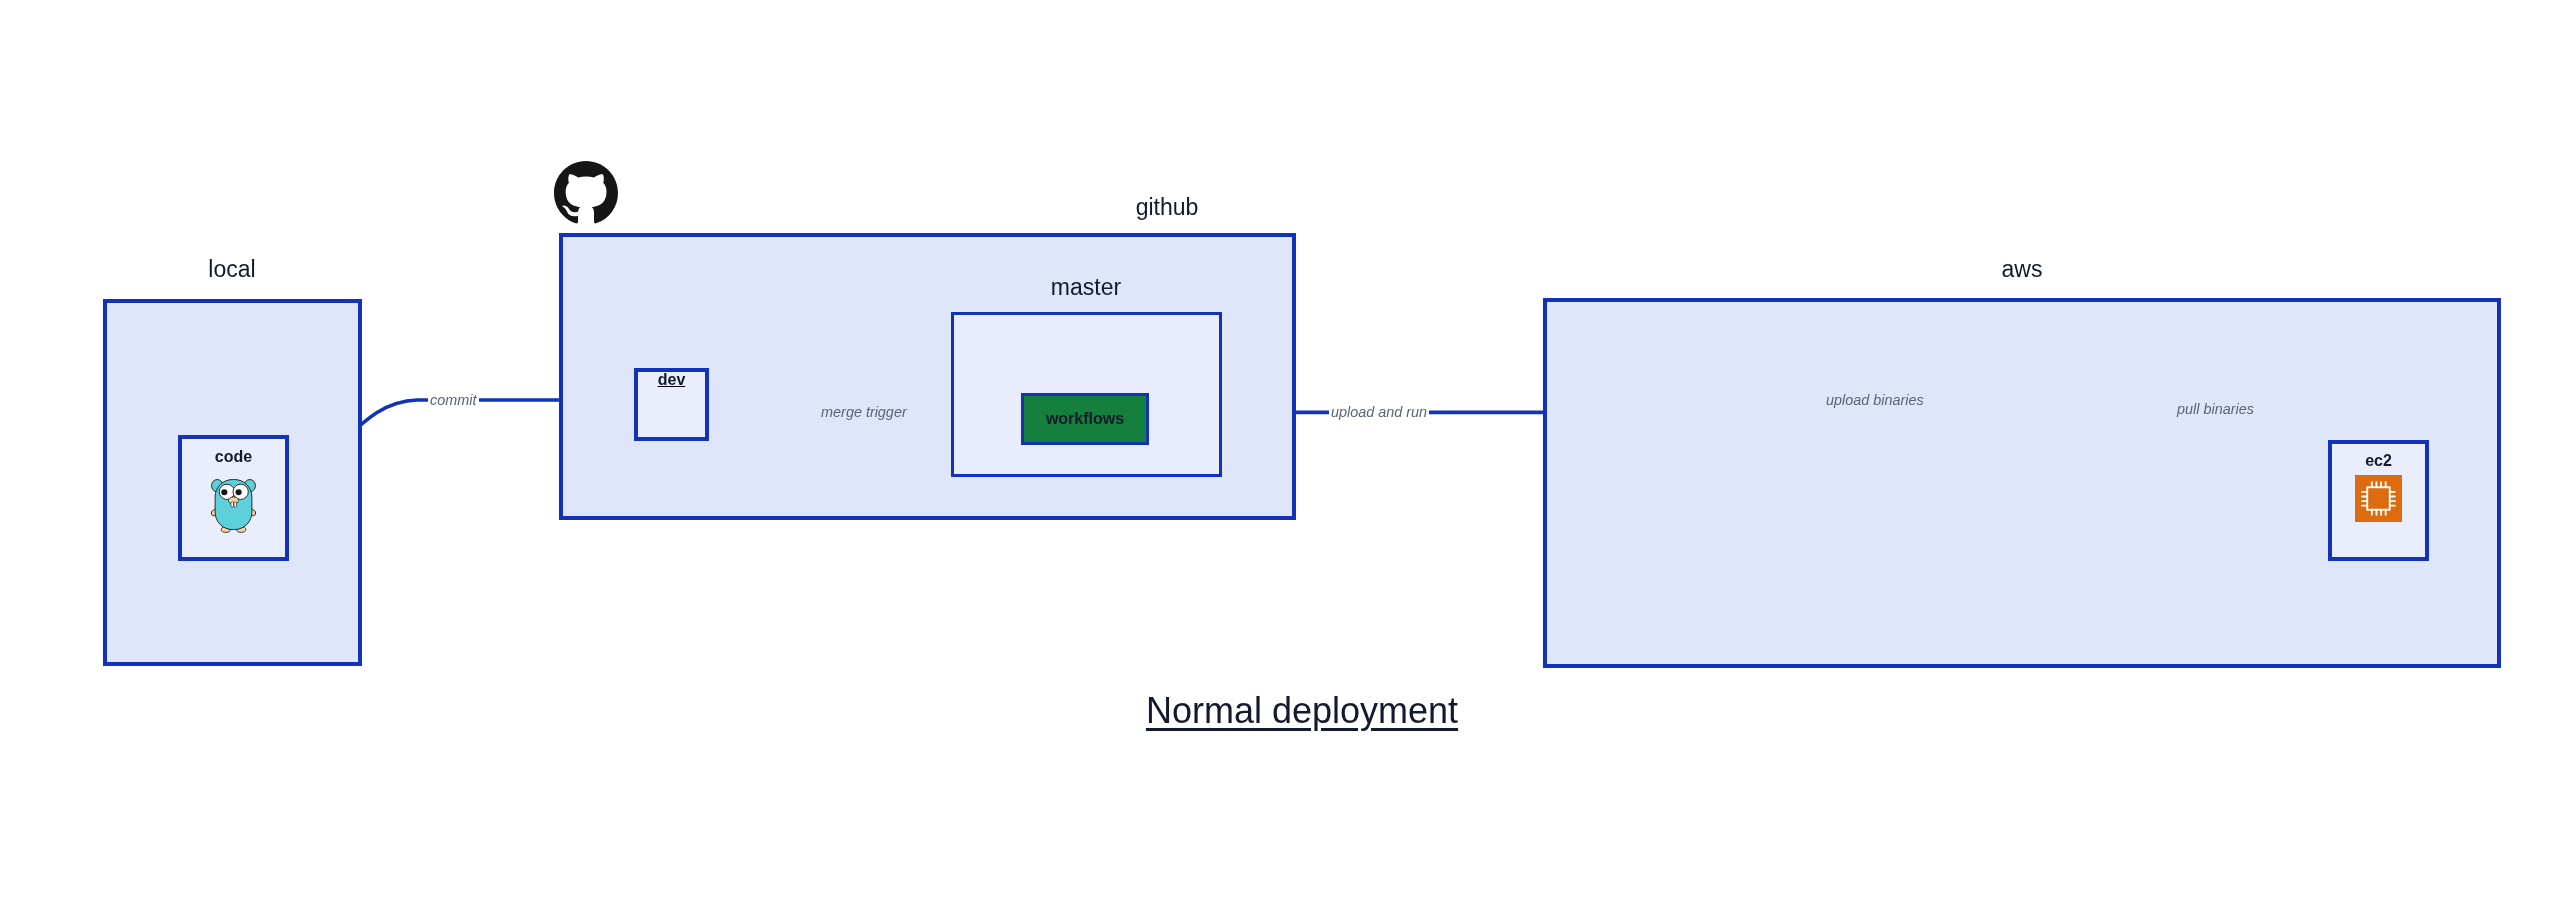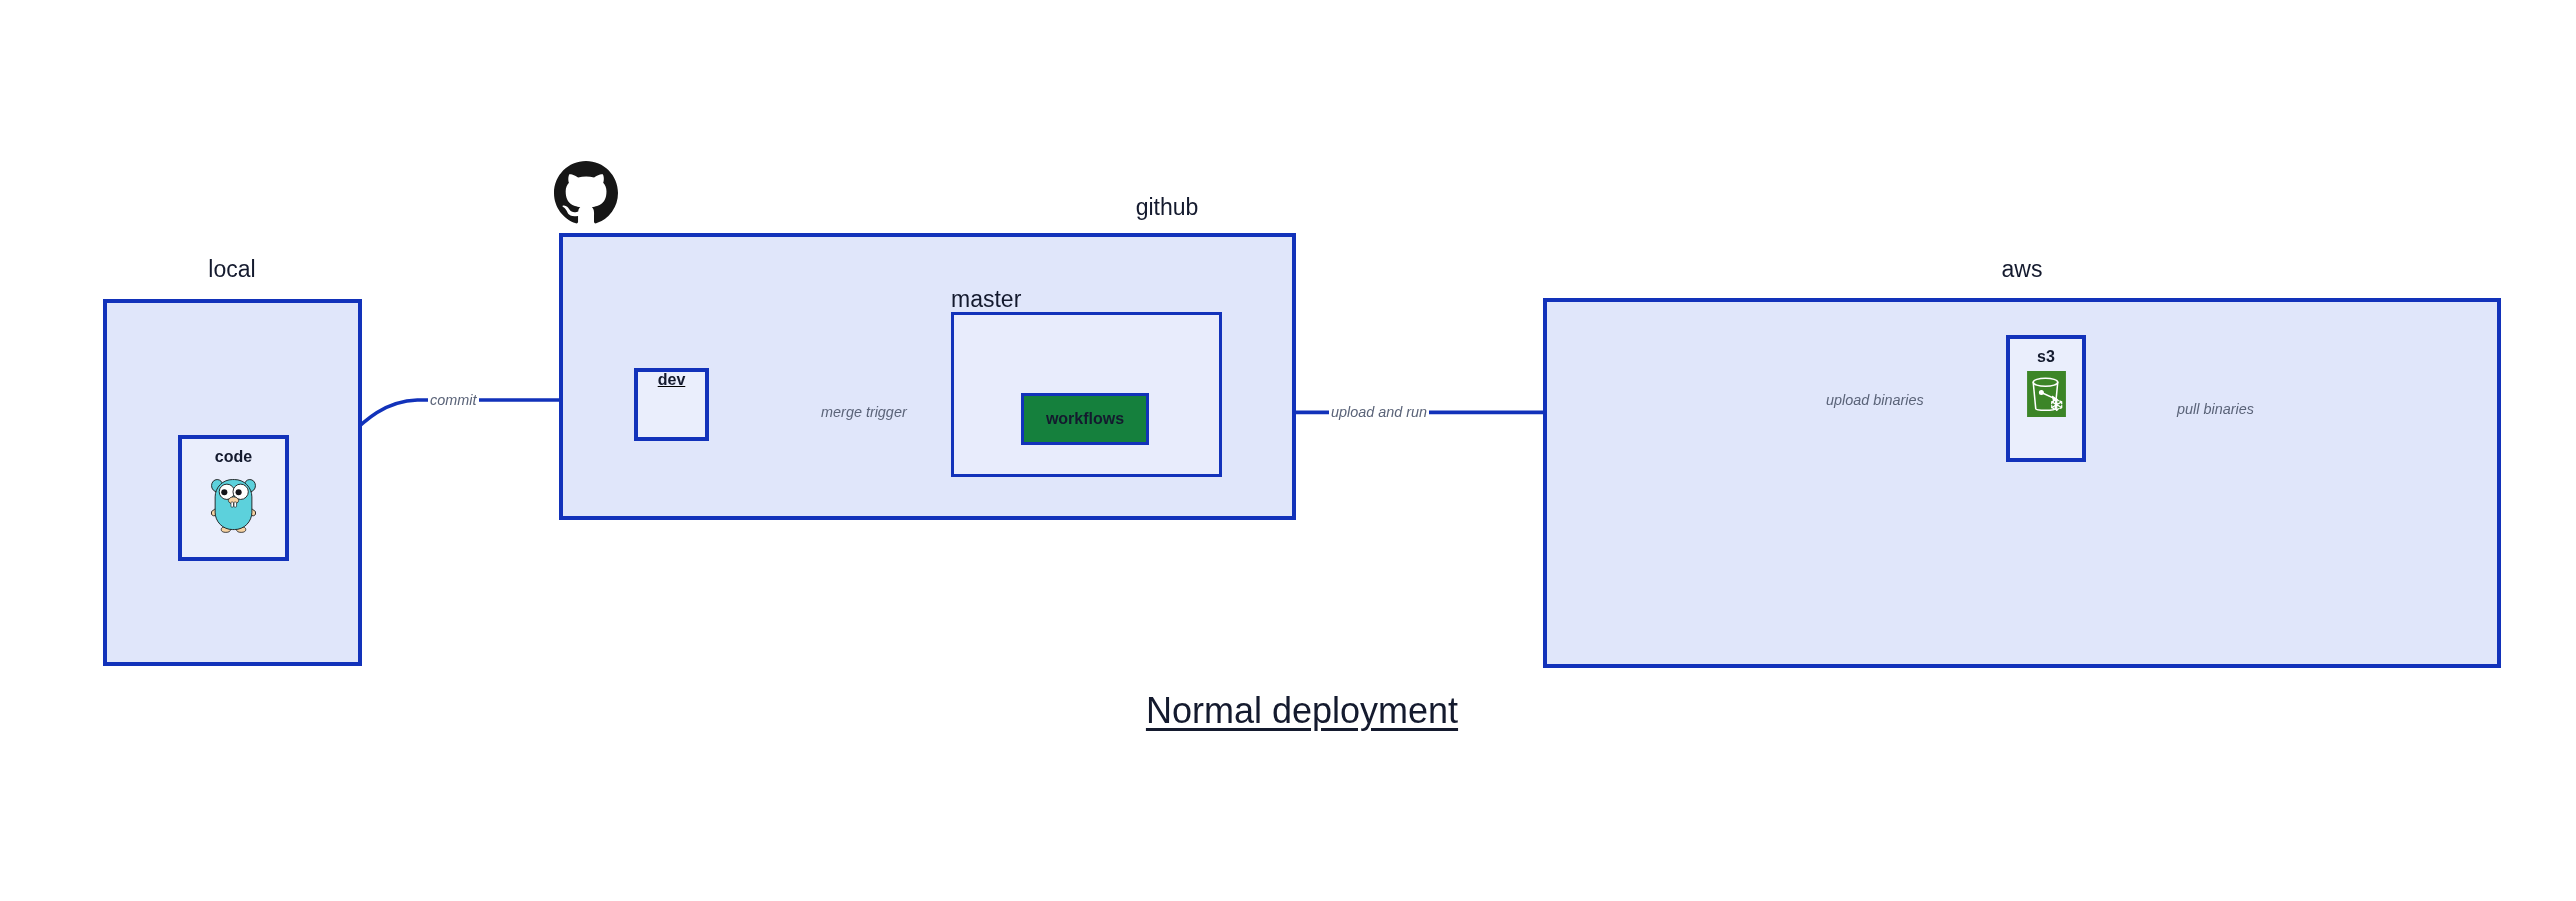--- a/index.html
+++ b/index.html
@@ -146,63 +146,56 @@
         3.07-1.87 3.75-3.65 3.95.29.25.54.73.54 1.48 0 1.07-.01 1.93-.01 2.2 0 .21.15.46.55.38A8.01
         8.01 0 0 0 16 8c0-4.42-3.58-8-8-8z"></path>
     </svg>
   </div>
 
   <div class="group-label" style="left:1038px;top:196px;width:258px;text-align:center;">github</div>
 
   <div class="group" style="left:559px;top:233px;width:737px;height:287px;">
   </div>
 
-  <div class="group-label" style="left:951px;top:276px;width:270px;text-align:left;margin-top:12px;">master</div>
+  <div class="group-label" style="left:951px;top:276px;width:270px;text-align:center;">master</div>
 
   <div class="group sub" style="left:951px;top:312px;width:271px;height:165px;">
   </div>
 
   <div class="node" style="left:634px;top:368px;width:75px;height:73px;justify-content:flex-start;text-decoration:underline;">
     <span class="node-label">dev</span>
   </div>
 
   <div class="node pale" style="left:1021px;top:393px;width:128px;height:52px;justify-content:center;">
     <span class="node-label">workflows</span>
   </div>
 
   <div class="group-label" style="left:1543px;top:258px;width:958px;text-align:center;">aws</div>
 
   <div class="group" style="left:1543px;top:298px;width:958px;height:370px;">
   </div>
 
 
-  <div class="node" style="left:2006px;top:335px;width:80px;height:127px;">
-    <span class="node-label" style="margin-top:10.3px;">s3</span>
+
+  <div class="node" style="left:2328px;top:440px;width:101px;height:121px;">
+    <span class="node-label" style="margin-top:9.3px;">ec2</span>
     <span class="node-icon" style="margin-top:6.2px;">
-      <svg width="39" height="46" viewBox="0 0 76 90">
-        <rect x="0" y="0" width="76" height="90" fill="#3c8527"></rect>
-        <g fill="none" stroke="#ffffff" stroke-width="3" stroke-linejoin="round" stroke-linecap="round">
-          <ellipse cx="36" cy="22" rx="24" ry="8"></ellipse>
-          <path d="M12,22 L17,74 C17,78 55,78 55,74 L60,22"></path>
-          <path d="M28,42 L54,54"></path>
-          <circle cx="28" cy="42" r="3.4" fill="#ffffff"></circle>
-          <path d="M50,50 L58,56 L52,58 Z" fill="#ffffff"></path>
-
-          <g transform="translate(58,66)" stroke-width="2.6">
-            <path d="M0,-11 L0,11 M-9.5,-5.5 L9.5,5.5 M-9.5,5.5 L9.5,-5.5"></path>
-            <path d="M-3.2,-8 L0,-11 L3.2,-8 M-3.2,8 L0,11 L3.2,8"></path>
-            <path d="M-9.8,-1.8 L-9.5,-5.5 L-6.2,-7.2 M9.8,1.8 L9.5,5.5 L6.2,7.2"></path>
-            <path d="M-6.2,7.2 L-9.5,5.5 L-9.8,1.8 M6.2,-7.2 L9.5,-5.5 L9.8,-1.8"></path>
-          </g>
+      <svg width="47" height="47" viewBox="0 0 92 92">
+        <rect x="0" y="0" width="92" height="92" fill="#dd6b10"></rect>
+        <g fill="none" stroke="#ffffff" stroke-width="3.6" stroke-linecap="round">
+          <rect x="24" y="24" width="44" height="44"></rect>
+          <path d="M33,24 L33,14 M42,24 L42,14 M51,24 L51,14 M60,24 L60,14"></path>
+          <path d="M33,68 L33,78 M42,68 L42,78 M51,68 L51,78 M60,68 L60,78"></path>
+          <path d="M24,33 L14,33 M24,42 L14,42 M24,51 L14,51 M24,60 L14,60"></path>
+          <path d="M68,33 L78,33 M68,42 L78,42 M68,51 L78,51 M68,60 L78,60"></path>
         </g>
       </svg>
     </span>
   </div>
 
-
   <div class="edge-label" style="left:428px;top:393px;">commit</div>
 
   <div class="edge-label on-fill" style="left:819px;top:405px;">merge trigger</div>
 
   <div class="edge-label" style="left:1329px;top:405px;">upload and run</div>
 
   <div class="edge-label on-fill" style="left:1824px;top:393px;">upload binaries</div>
 
   <div class="edge-label on-fill" style="left:2175px;top:402px;">pull binaries</div>
 

